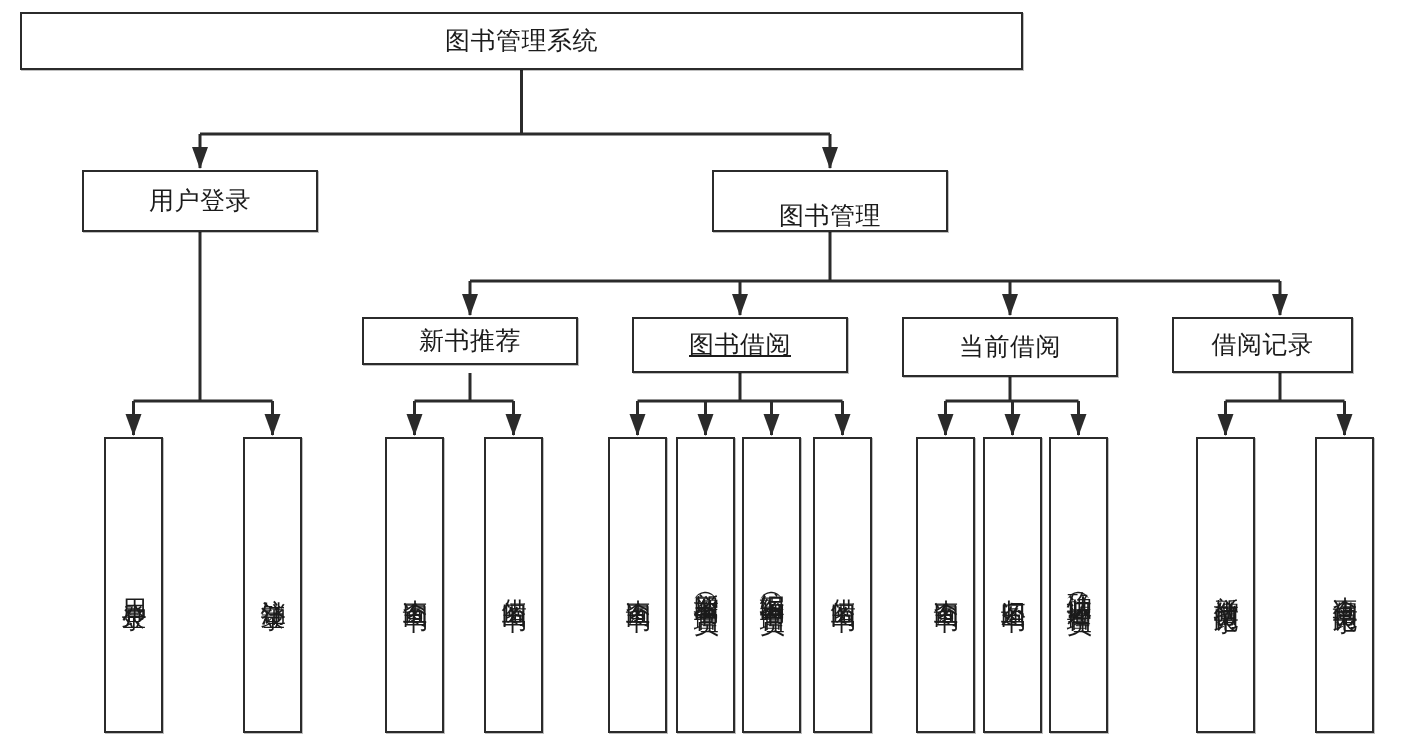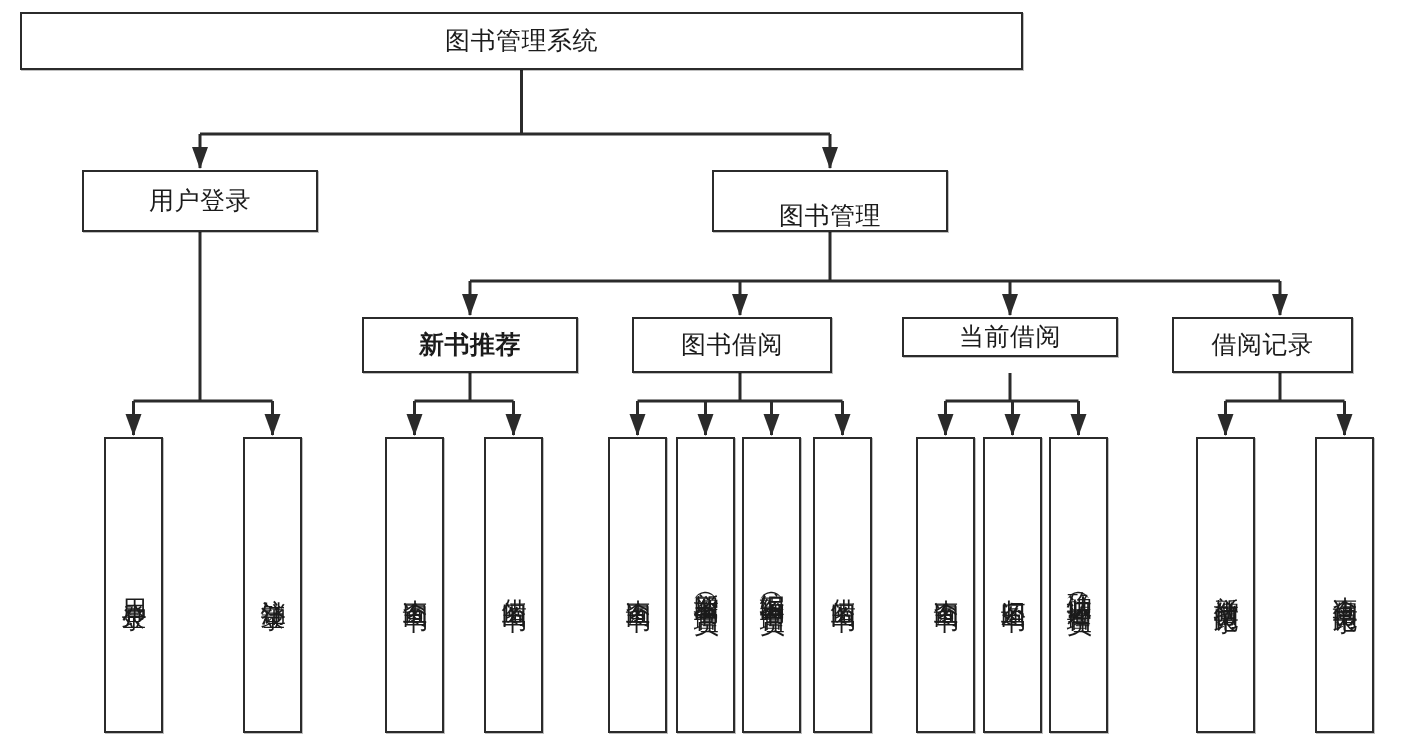--- a/index.html
+++ b/index.html
@@ -128,27 +128,27 @@
   <div id="nodes">
       <div class="node horiz root" style="left: 20px; top: 12px; width: 1003px; height: 58px;">
         <span class="label">图书管理系统</span>
       </div>
       <div class="node horiz" style="left: 82px; top: 170px; width: 236px; height: 62px;">
         <span class="label">用户登录</span>
       </div>
       <div class="node horiz" style="left: 712px; top: 170px; width: 236px; height: 62px; align-items: flex-end;">
         <span class="label">图书管理</span>
       </div>
-      <div class="node horiz" style="left: 362px; top: 317px; width: 216px; height: 56px; font-weight: bold;">
+      <div class="node horiz" style="left: 362px; top: 317px; width: 216px; height: 48px;">
         <span class="label">新书推荐</span>
       </div>
-      <div class="node horiz" style="left: 632px; top: 317px; width: 200px; height: 56px;">
+      <div class="node horiz" style="left: 632px; top: 317px; width: 216px; height: 56px; text-decoration: underline;">
         <span class="label">图书借阅</span>
       </div>
-      <div class="node horiz" style="left: 902px; top: 317px; width: 216px; height: 40px;">
+      <div class="node horiz" style="left: 902px; top: 317px; width: 216px; height: 60px;">
         <span class="label">当前借阅</span>
       </div>
       <div class="node horiz" style="left: 1172px; top: 317px; width: 181px; height: 56px;">
         <span class="label">借阅记录</span>
       </div>
       <div class="node vert" style="left: 104px; top: 437px; width: 59px; height: 296px;">
         <span class="label">用户登录</span>
       </div>
       <div class="node vert" style="left: 243px; top: 437px; width: 59px; height: 296px;">
         <span class="label">注销登录</span>

